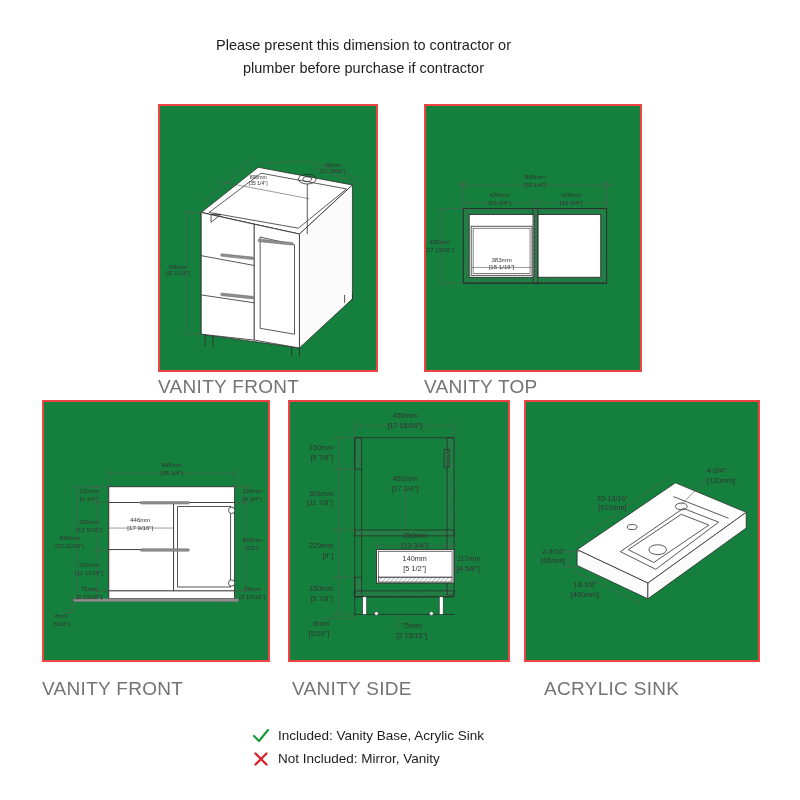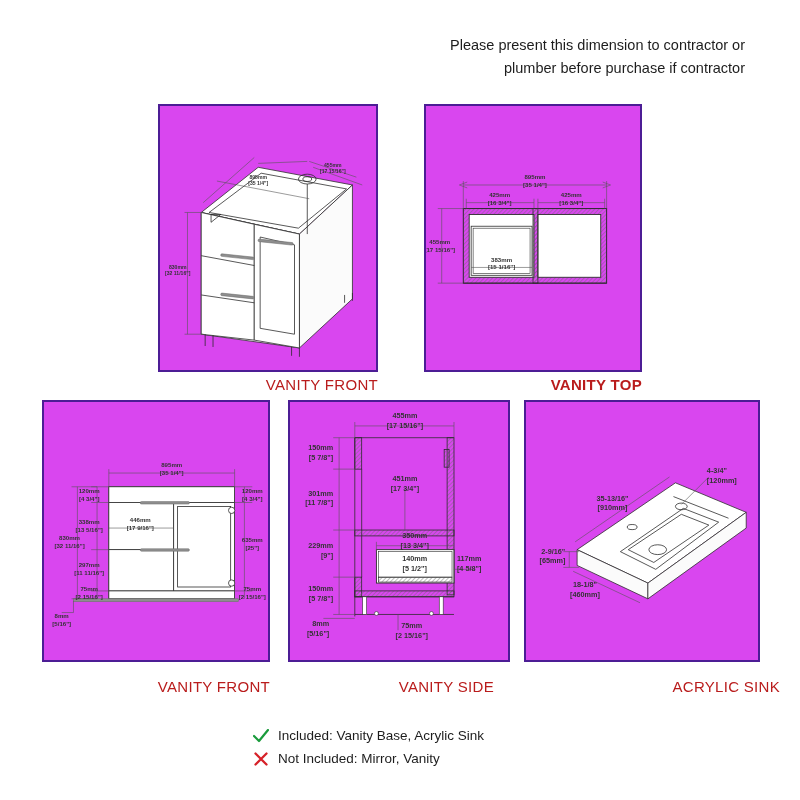--- a/index.html
+++ b/index.html
@@ -5,40 +5,40 @@
   html,body{margin:0;padding:0;}
   body{
     width:800px;height:800px;background:#ffffff;
     font-family:"Liberation Sans", sans-serif;
     color:#1a1a1a;overflow:hidden;position:relative;
   }
   .page{position:relative;width:800px;height:800px;}
 
   
   .header{
-    position:absolute;left:0;top:34px;width:727px;text-align:right;padding-left:18px;
+    position:absolute;left:0;top:34px;width:727px;text-align:center;
   }
   .header .line{font-size:14.5px;line-height:23px;color:#1d1d1d;}
 
   
-  .panel{position:absolute;box-sizing:border-box;border:2px solid #4c1d95;background:#d946ef;font-weight:bold;}
+  .panel{position:absolute;box-sizing:border-box;border:2px solid #ef4444;background:#15803d;}
   .caption{
-    position:absolute;text-align:right;font-size:15px;letter-spacing:.3px;
-    color:#b91c1c;white-space:nowrap;
+    position:absolute;text-align:left;font-size:19px;letter-spacing:.3px;
+    color:#737373;white-space:nowrap;
   }
 
   
   #p-front-iso{left:158px;top:104px;width:220px;height:268px;}
   #cap-front-iso{left:158px;top:376px;width:220px;}
   #p-top{left:424px;top:104px;width:218px;height:268px;}
-  #cap-top{left:424px;top:376px;width:218px;font-weight:bold;}
+  #cap-top{left:424px;top:376px;width:218px;}
   #p-front-elev{left:42px;top:400px;width:228px;height:262px;}
   #cap-front-elev{left:42px;top:678px;width:228px;}
   #p-side{left:288px;top:400px;width:222px;height:262px;}
-  #cap-side{left:272px;top:678px;width:222px;}
+  #cap-side{left:292px;top:678px;width:222px;}
   #p-sink{left:524px;top:400px;width:236px;height:262px;}
   #cap-sink{left:544px;top:678px;width:236px;}
 
   .panel svg{display:block;width:100%;height:100%;}
 
   
   .ln{stroke:#2b2b2b;stroke-width:.8;fill:none;}
   .dim{stroke:#555;stroke-width:.6;fill:none;}
   .face{fill:#ffffff;stroke:#2b2b2b;stroke-width:.8;}
   .faceg{fill:#fbfbfb;stroke:#2b2b2b;stroke-width:.8;}

